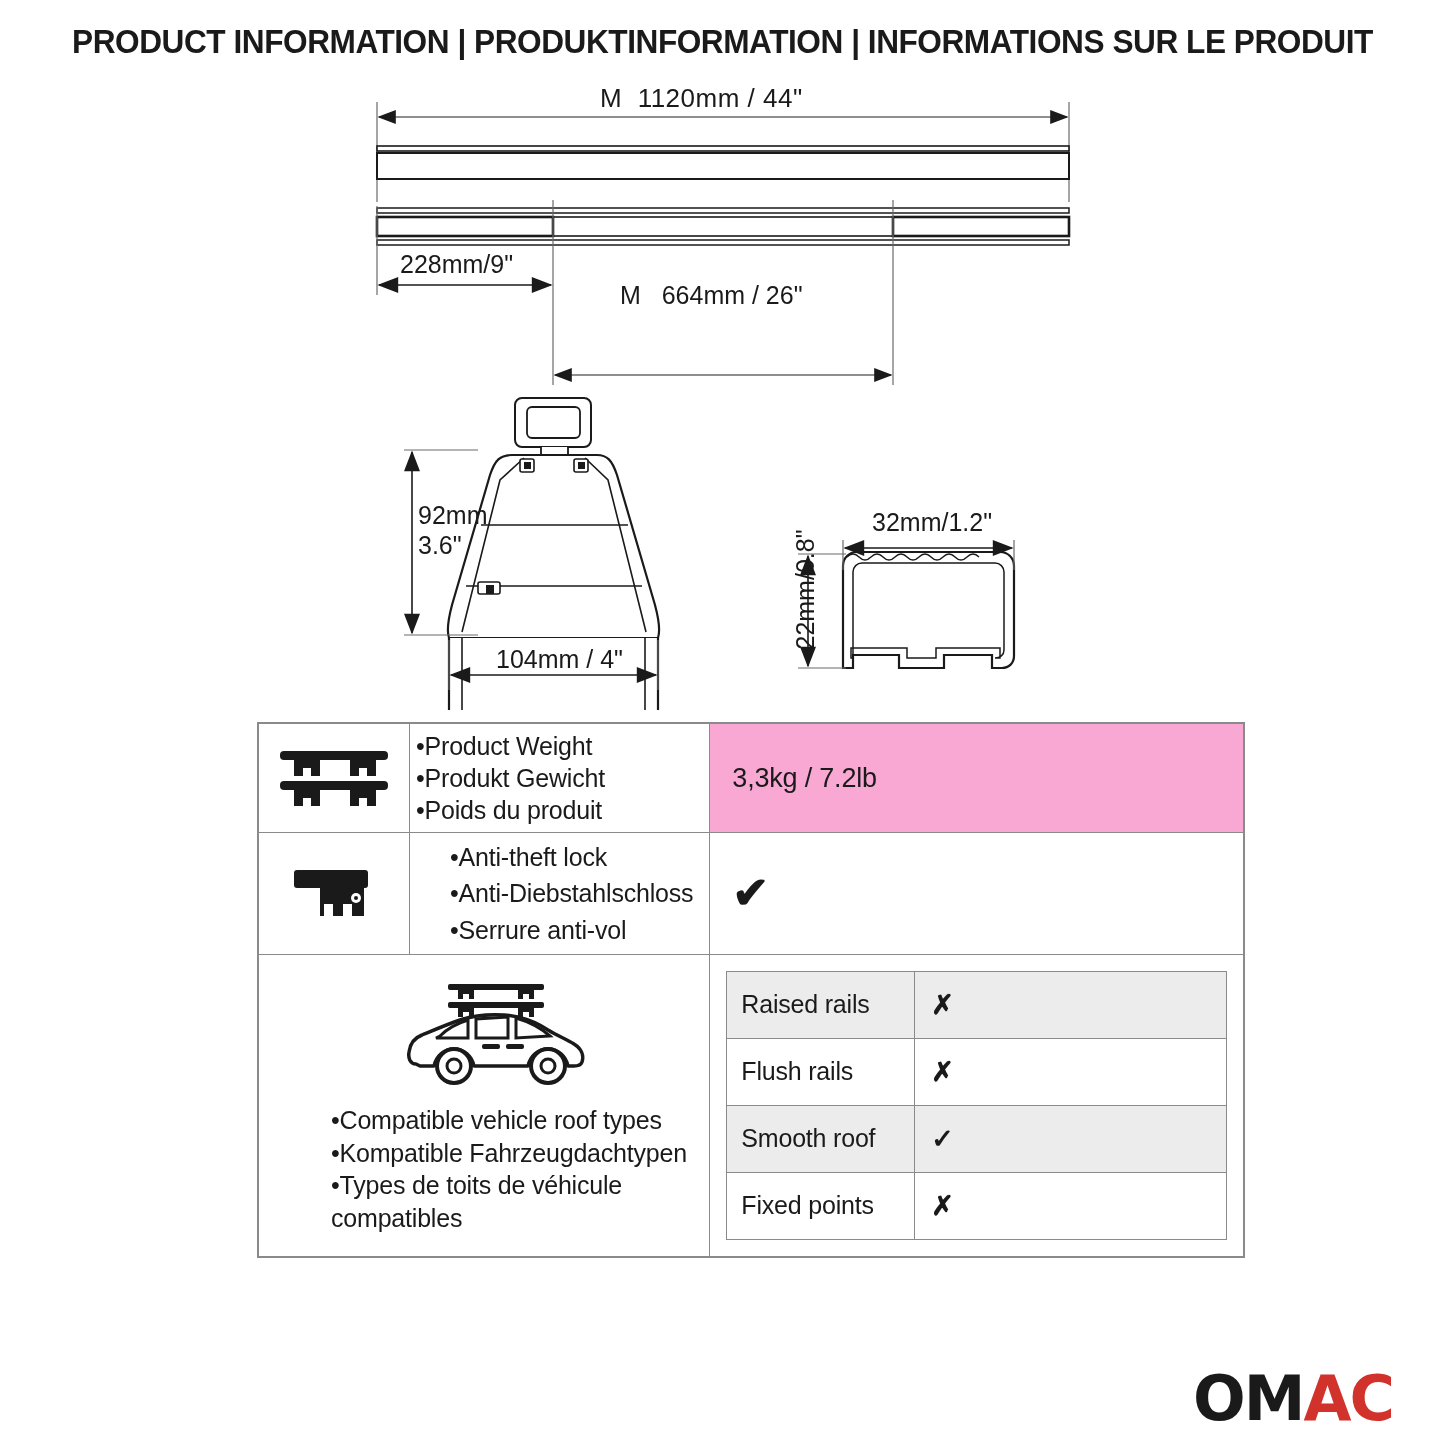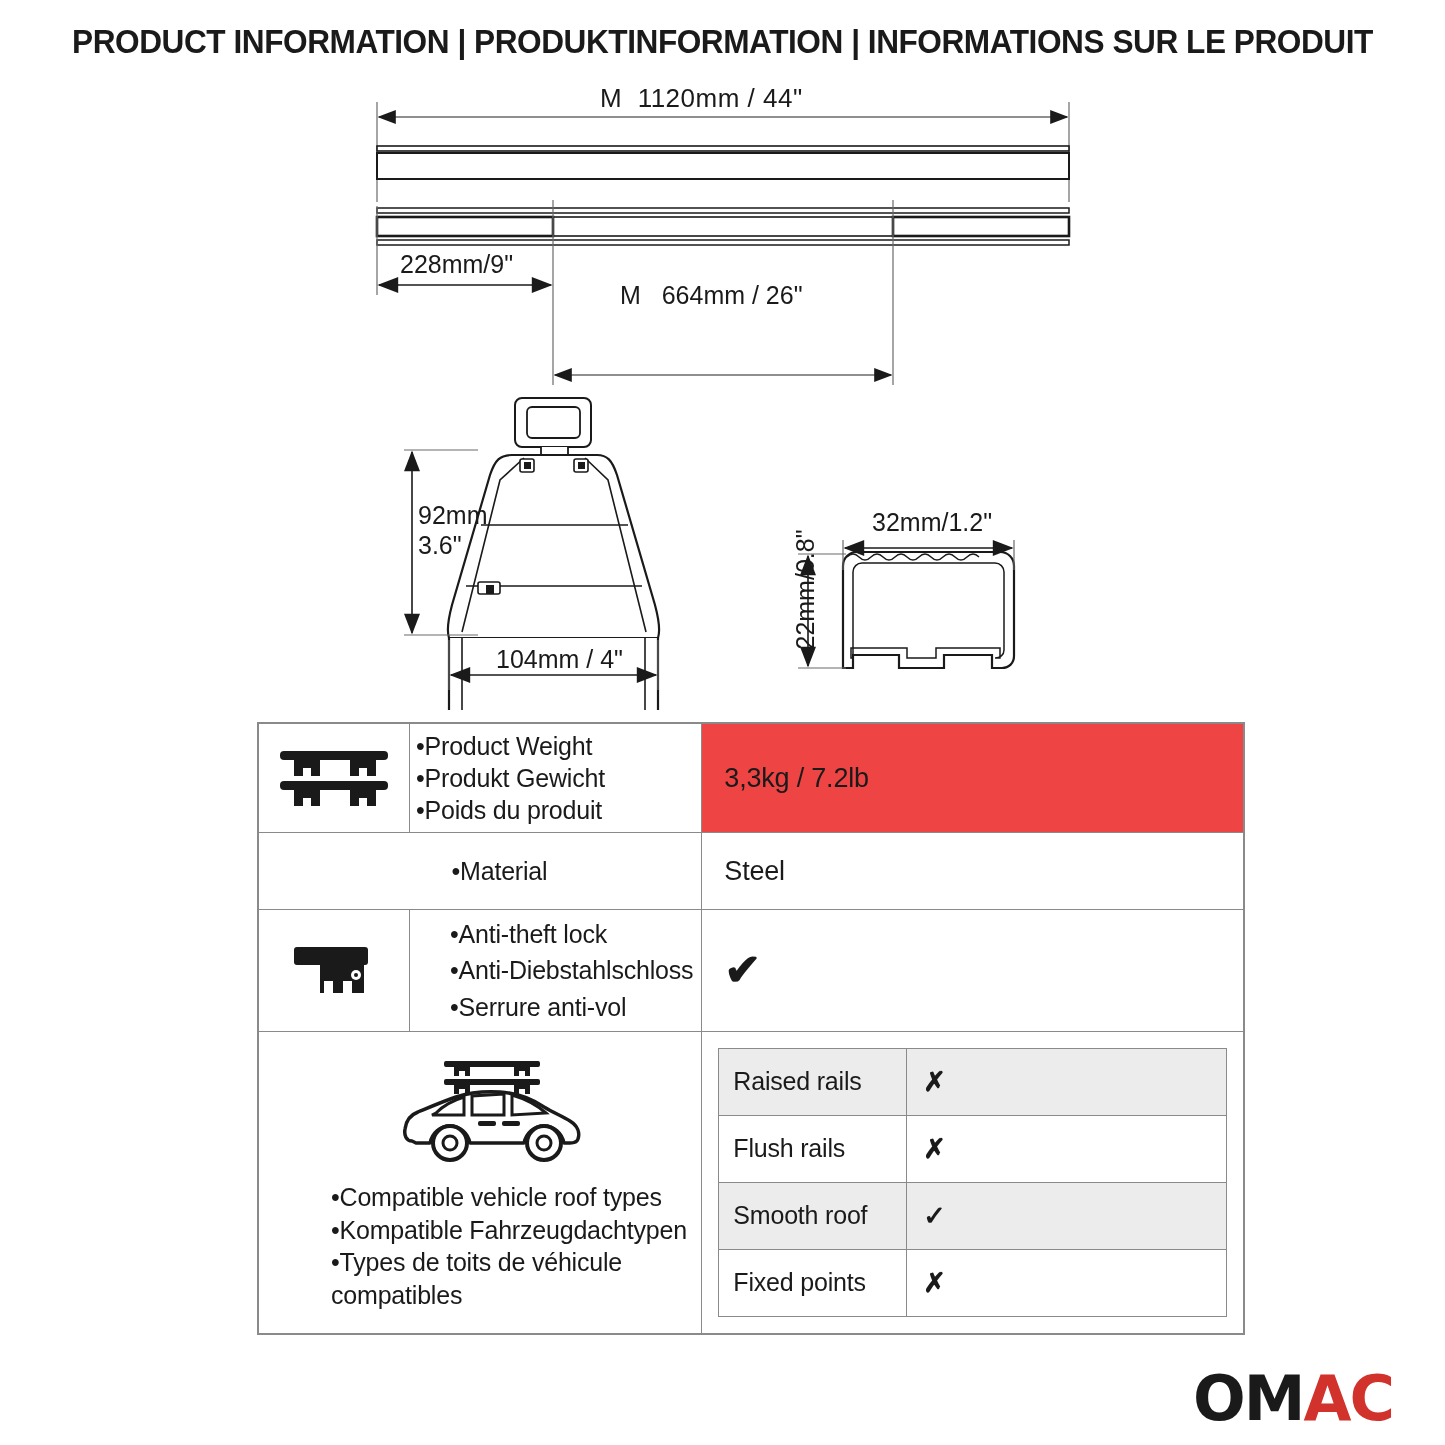--- a/index.html
+++ b/index.html
@@ -34,26 +34,26 @@
     border-collapse:collapse;
     background:#fff;
   }
   #spec-table td{
     border:1px solid #8a8a8a;
     padding:0;
     vertical-align:middle;
   }
   .cell-icon{width:150px;text-align:center;}
   .cell-label{width:286px;}
-  .cell-value{background:#ef4444;}
+  .cell-value{background:#f9a8d4;}
   .cell-value-white{background:#ffffff;}
   .labels{
     font-size:25px;
     line-height:1.28;
-    padding:6px 8px 6px 6px;
+    padding:6px 16px 6px 6px;
     white-space:nowrap;
   }
   .labels div{letter-spacing:-0.2px;}
   .value{
     font-size:27px;
     padding-left:22px;
     letter-spacing:-0.2px;
   }
   .tick{font-size:44px;line-height:1;font-weight:bold;padding-left:22px;}
   .rowtype{
@@ -245,31 +245,20 @@
           <div>•Product Weight</div>
           <div>•Produkt Gewicht</div>
           <div>•Poids du produit</div>
         </div>
       </td>
       <td class="cell-value">
         <div class="value">3,3kg / 7.2lb</div>
       </td>
     </tr>
 
-    <tr>
-      <td class="cell-icon" style="border-right:none;"></td>
-      <td class="cell-label" style="border-left:none;">
-        <div class="labels" style="padding:22px 4px 22px 42px;">
-          <div>•Material</div>
-        </div>
-      </td>
-      <td class="cell-value-white">
-        <div class="value">Steel</div>
-      </td>
-    </tr>
 
 
     <tr>
       <td class="cell-icon">
         <svg width="96" height="66" viewBox="0 0 96 66">
           <rect x="8" y="12" width="74" height="18" rx="3" fill="#1a1a1a"></rect>
           <path d="M34,30 h44 v28 h-12 v-12 h-9 v12 h-10 v-12 h-9 v12 h-4 z" fill="#1a1a1a"></path>
           <circle cx="70" cy="40" r="5" fill="#ffffff"></circle>
           <circle cx="70" cy="40" r="2" fill="#1a1a1a"></circle>
         </svg>

